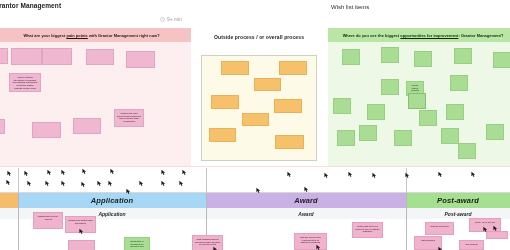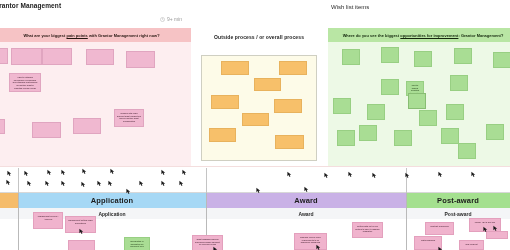--- a/index.html
+++ b/index.html
@@ -83,21 +83,21 @@
   .note-txt-g{
     font-size:2.1px;line-height:2.7px;color:#15300b;
     padding:2px;text-align:center;overflow:hidden;
   }
 
   
   .cursor{position:absolute;width:7px;height:7px;}
   .cursor svg{display:block;width:7px;height:7px;}
 
   
-  .swim{position:absolute;left:0;top:193px;width:409px;height:57px;}
+  .swim{position:absolute;left:0;top:193px;width:409px;height:57px;font-style:italic;}
   .swim-hdr{position:absolute;left:0;top:0;width:510px;height:15px;display:flex;}
   .seg{height:15px;display:flex;align-items:center;justify-content:center;box-sizing:border-box;}
   .seg-label{font-size:7.5px;font-weight:bold;color:#1c1c1c;letter-spacing:.15px;}
   .swim-sub{position:absolute;left:0;top:15px;width:510px;height:11px;background:#f4f5f7;display:flex;}
   .sub{height:11px;display:flex;align-items:center;justify-content:center;box-sizing:border-box;}
   .sub-label{font-size:5px;font-weight:bold;color:#2a2a2a;}
   .swim-body{position:absolute;left:0;top:26px;width:510px;height:31px;background:#ffffff;}
   .vline-b{position:absolute;top:0;width:1px;height:250px;background:#b9b9b9;}
 
   .hl-line{position:absolute;left:0;top:192px;width:510px;height:1px;background:#d8d8d8;}

